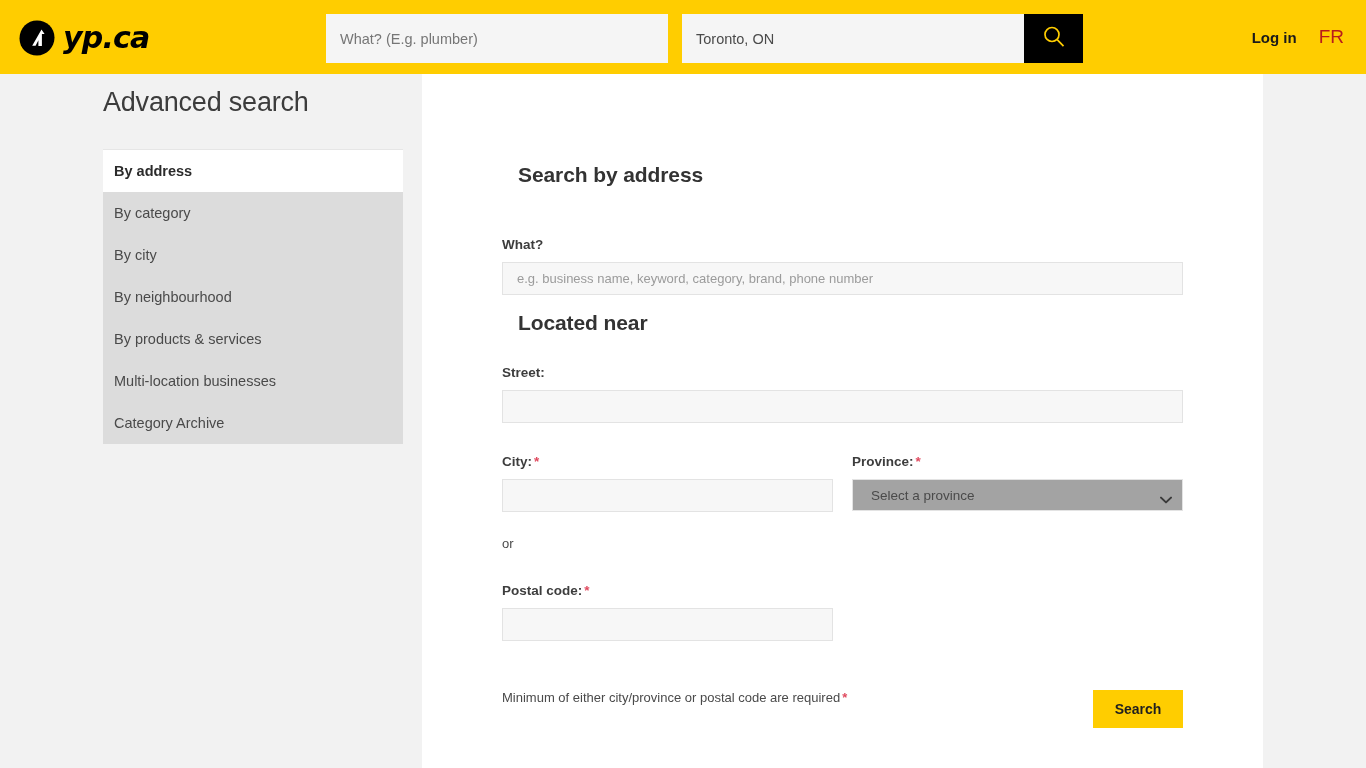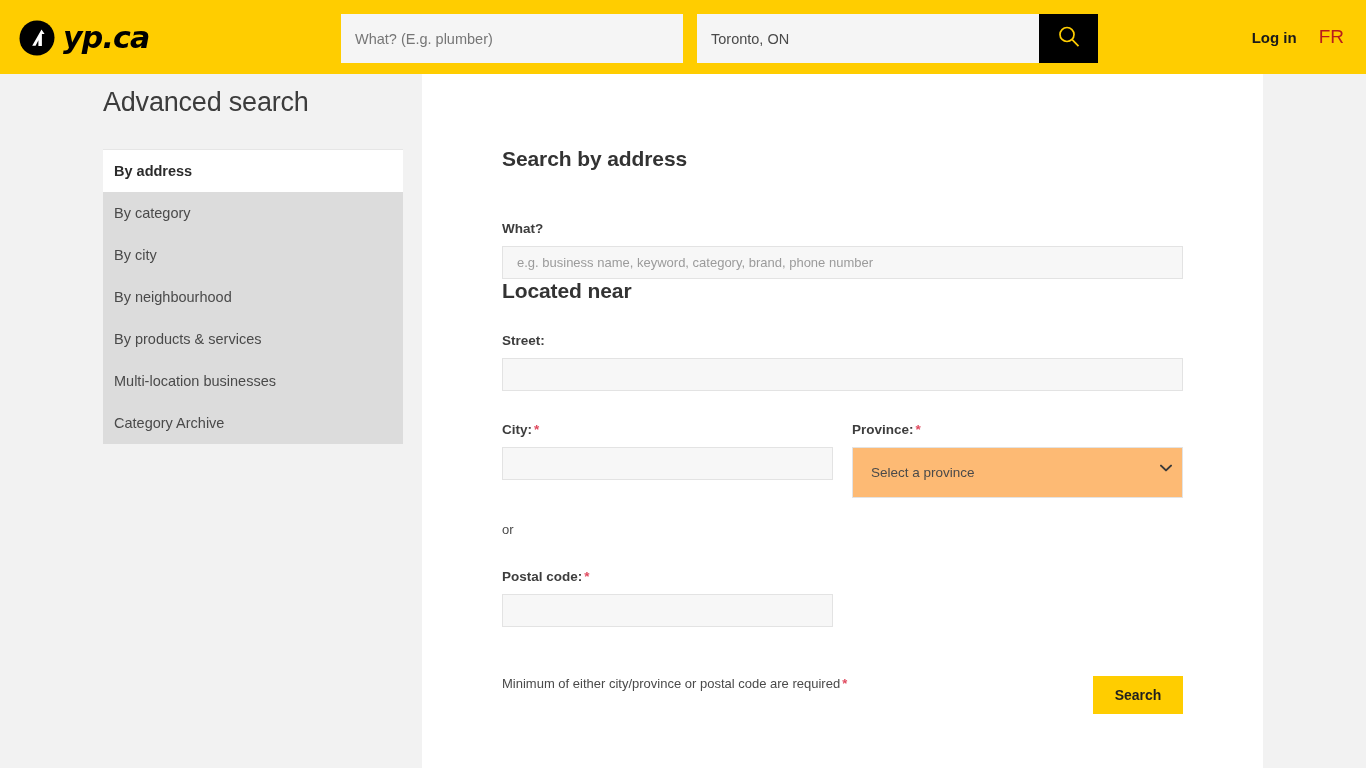--- a/index.html
+++ b/index.html
@@ -36,21 +36,21 @@
     font-family: "DejaVu Sans", sans-serif;
     font-size: 30px;
     font-weight: bold;
     font-style: italic;
     color: #000;
     letter-spacing: -0.8px;
     line-height: 38px;
   }
   .search-group {
     position: absolute;
-    left: 341px; top: 14px;
+    left: 326px; top: 14px;
     display: flex;
     height: 49px;
   }
   .hdr-field {
     width: 342px;
     height: 49px;
     background: #f5f5f5;
     border: none;
     outline: none;
     font-family: "Liberation Sans", sans-serif;
@@ -143,21 +143,21 @@
     position: absolute;
     left: 422px; top: 0;
     width: 841px;
     height: 694px;
     background: #ffffff;
   }
   .panel-inner {
     padding: 73px 79px 0 80px;
   }
   h2.section-h {
-    margin: 0;
+    margin: 16px;
     font-size: 21px;
     font-weight: bold;
     color: #333333;
     letter-spacing: -0.1px;
   }
   .field-label {
     font-size: 13.5px;
     font-weight: bold;
     color: #3d3d3d;
     margin: 0;
@@ -201,22 +201,22 @@
   .sel-wrap {
     position: relative;
     margin-top: 9px;
     width: 331px;
   }
   select.prov-select {
     -webkit-appearance: none;
     -moz-appearance: none;
     appearance: none;
     width: 331px;
-    height: 51px;
-    background: #fdba74;
+    height: 32px;
+    background: #a3a3a3;
     border: 1px solid #e3e3e3;
     font-family: "Liberation Sans", sans-serif;
     font-size: 13.5px;
     color: #4a4a4a;
     padding: 0 28px 0 18px;
     outline: none;
     cursor: pointer;
   }
   .sel-chev {
     position: absolute;

